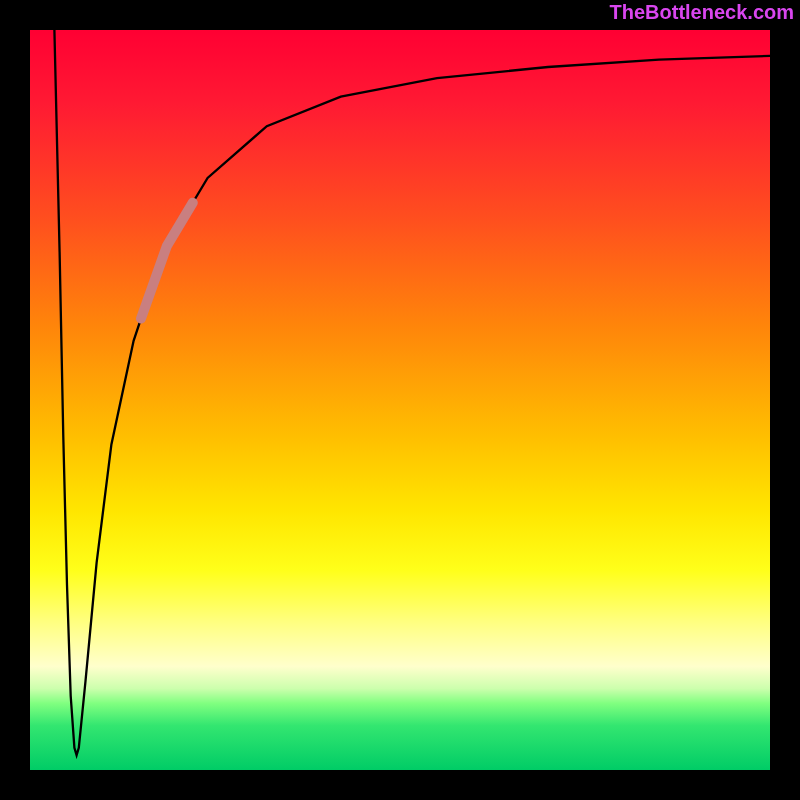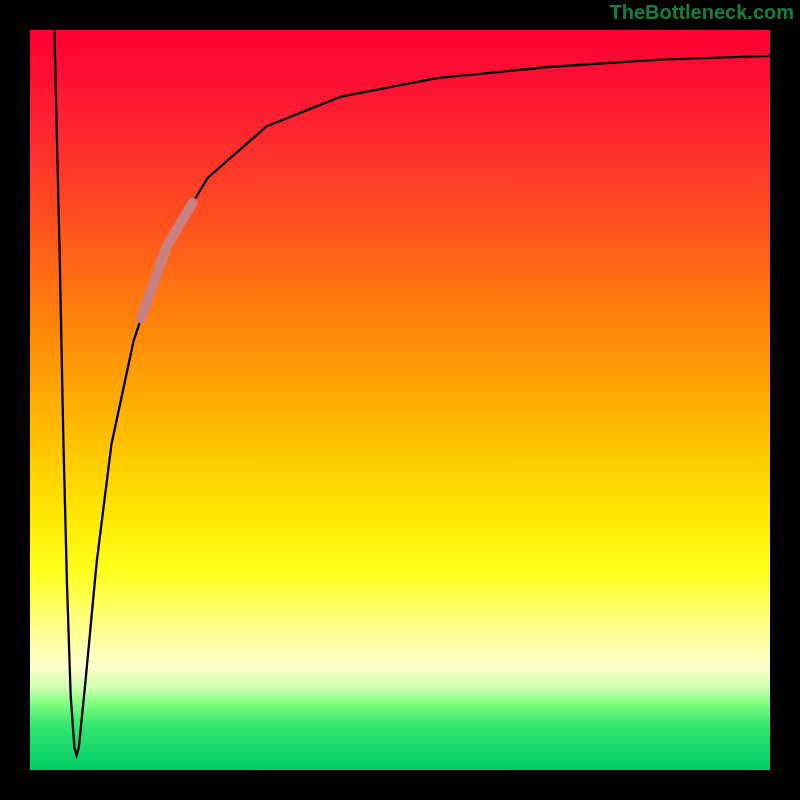--- a/index.html
+++ b/index.html
@@ -1,17 +1,17 @@
 <!DOCTYPE html>
 <html><head>
 <meta charset="utf-8">
 <style>
   html,body{margin:0;padding:0;width:800px;height:800px;overflow:hidden;background:#000;}
   .wrap{position:relative;width:800px;height:800px;}
-  .attrib{position:absolute;right:6px;top:0;font:20px Arial,Helvetica,sans-serif;font-weight:700;color:#15803d;text-align:right;line-height:24px;}
+  .attrib{position:absolute;right:6px;top:0;font:20px Arial,Helvetica,sans-serif;font-weight:700;color:#d946ef;text-align:right;line-height:24px;}
   .plotbox{position:absolute;left:30px;top:30px;width:740px;height:740px;overflow:hidden;}
   .gradient{width:100%;height:100%;background:linear-gradient(to bottom,
       #ff0033 0%,
       #ff1a33 10%,
       #ff4d1f 25%,
       #ff850a 40%,
       #ffbf00 55%,
       #ffe600 65%,
       #ffff1a 73%,
       #ffff80 80%,

